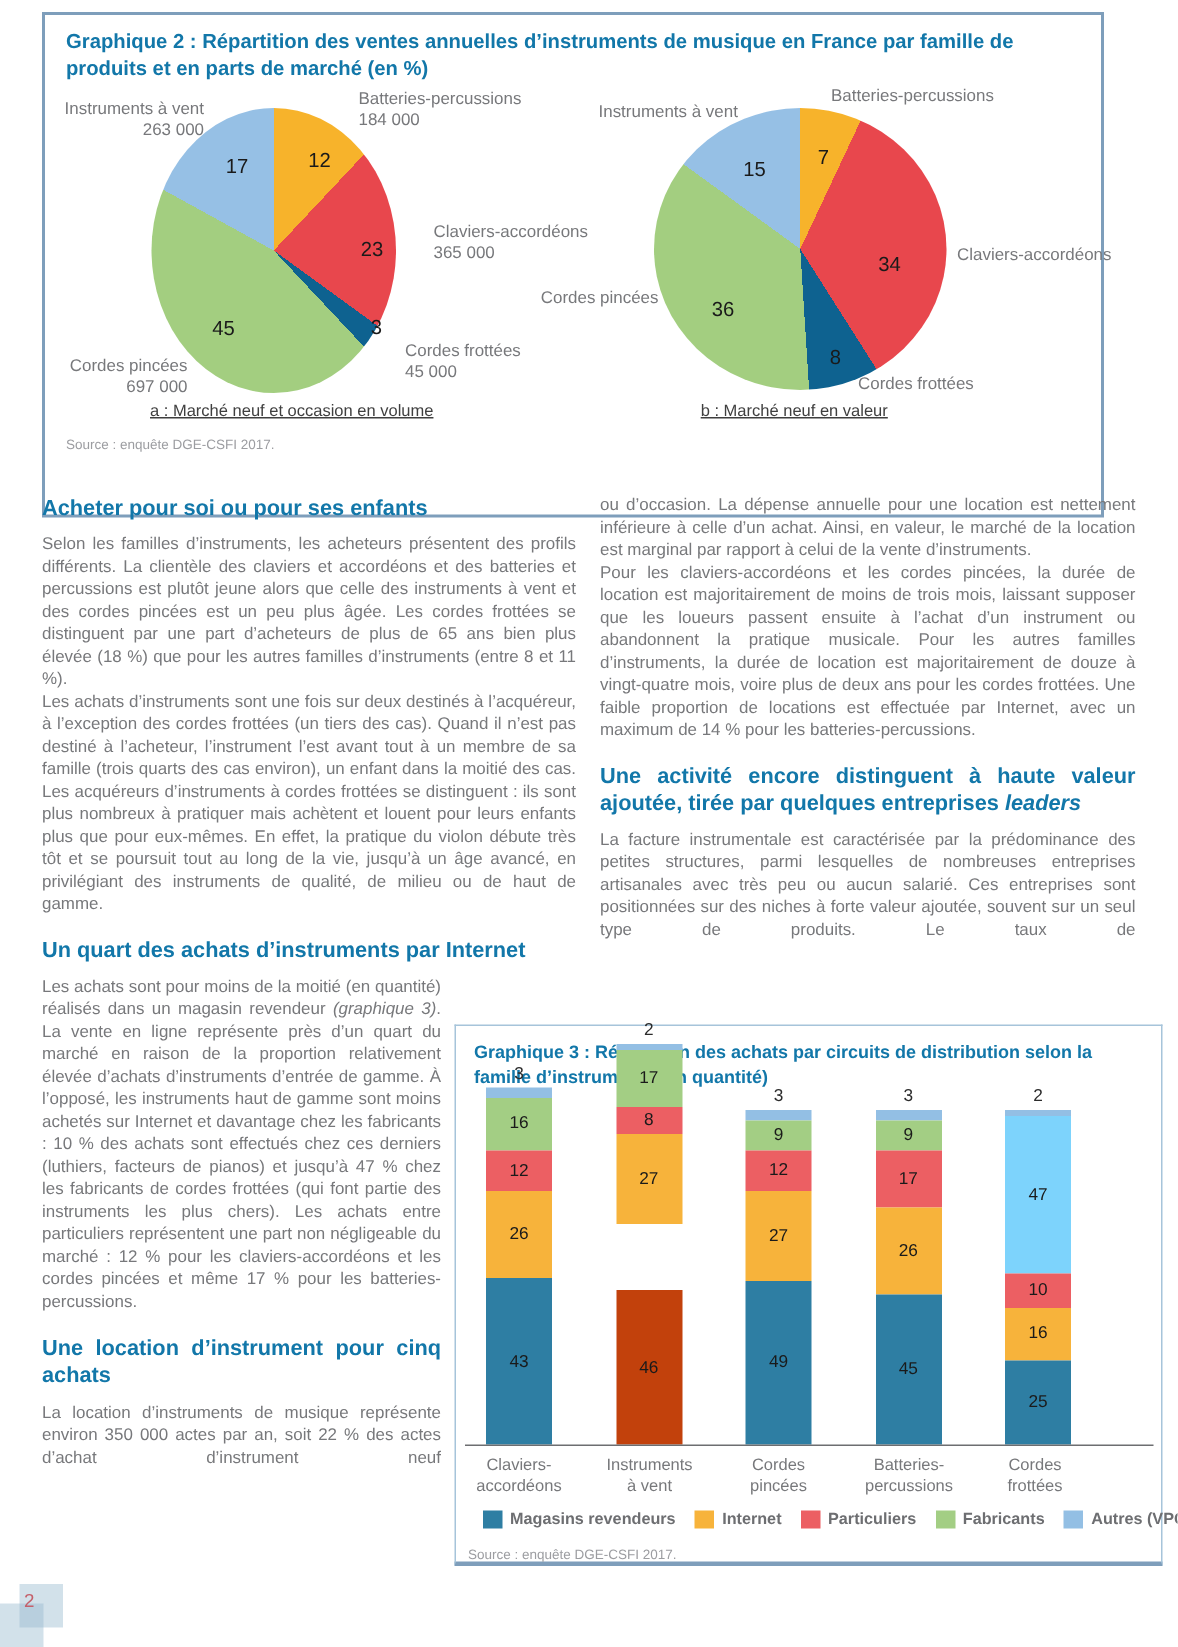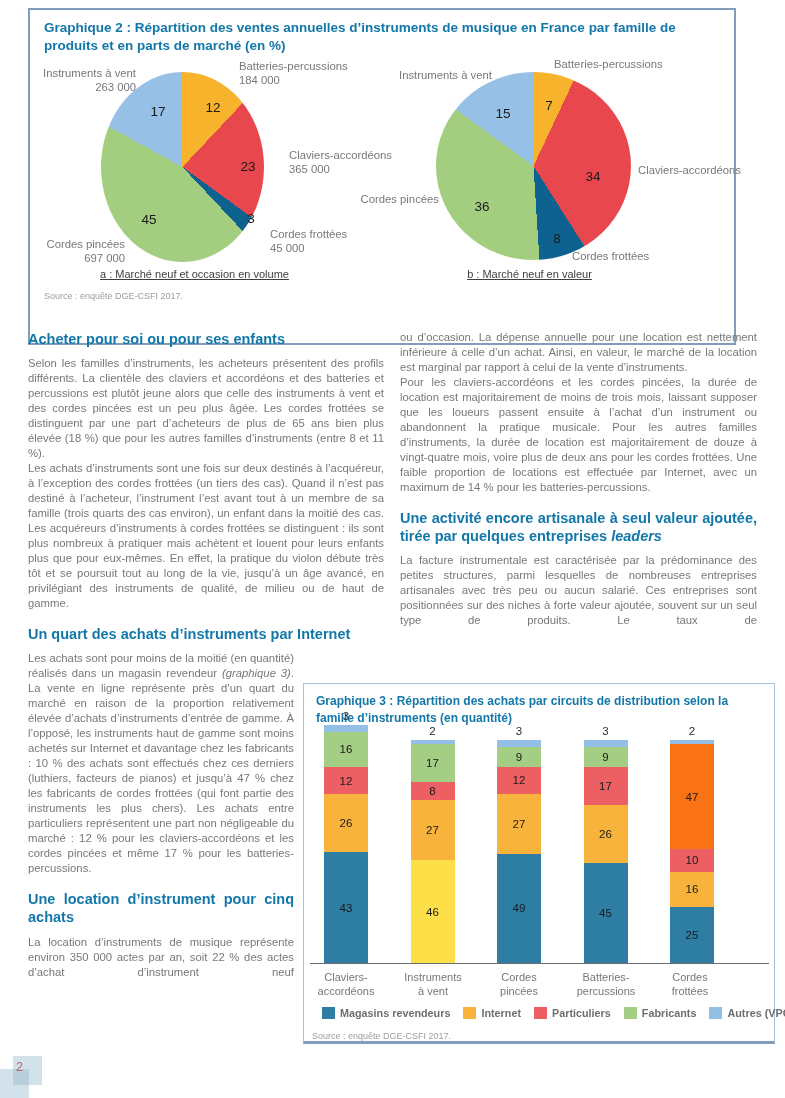--- a/index.html
+++ b/index.html
@@ -130,21 +130,21 @@
     <div class="narrow">
       <p class="body"><span>Les achats sont pour moins de la moitié (en quantité) réalisés dans un magasin revendeur </span><em>(graphique 3)</em><span>. La vente en ligne représente près d’un quart du marché en raison de la proportion relativement élevée d’achats d’instruments d’entrée de gamme. À l’opposé, les instruments haut de gamme sont moins achetés sur Internet et davantage chez les fabricants : 10 % des achats sont effectués chez ces derniers (luthiers, facteurs de pianos) et jusqu’à 47 % chez les fabricants de cordes frottées (qui font partie des instruments les plus chers). Les achats entre particuliers représentent une part non négligeable du marché : 12 % pour les claviers-accordéons et les cordes pincées et même 17 % pour les batteries-percussions.</span></p>
       <h2 class="mt">Une location d’instrument pour cinq achats</h2>
       <p class="body lastfill">La location d’instruments de musique représente environ 350 000 actes par an, soit 22 % des actes d’achat d’instrument neuf</p>
     </div>
   </div>
 
   <div class="col-right">
     <p class="body">ou d’occasion. La dépense annuelle pour une location est nettement inférieure à celle d’un achat. Ainsi, en valeur, le marché de la location est marginal par rapport à celui de la vente d’instruments.</p>
     <p class="body">Pour les claviers-accordéons et les cordes pincées, la durée de location est majoritairement de moins de trois mois, laissant supposer que les loueurs passent ensuite à l’achat d’un instrument ou abandonnent la pratique musicale. Pour les autres familles d’instruments, la durée de location est majoritairement de douze à vingt-quatre mois, voire plus de deux ans pour les cordes frottées. Une faible proportion de locations est effectuée par Internet, avec un maximum de 14 % pour les batteries-percussions.</p>
-    <h2 class="mt"><span>Une activité encore artisanale à seul valeur ajoutée, tirée par quelques entreprises </span><em>leaders</em></h2>
+    <h2 class="mt"><span>Une activité encore distinguent à haute valeur ajoutée, tirée par quelques entreprises </span><em>leaders</em></h2>
     <p class="body lastfill">La facture instrumentale est caractérisée par la prédominance des petites structures, parmi lesquelles de nombreuses entreprises artisanales avec très peu ou aucun salarié. Ces entreprises sont positionnées sur des niches à forte valeur ajoutée, souvent sur un seul type de produits. Le taux de</p>
   </div>
 
   <section class="box3">
     <div class="box3-title">Graphique 3 : Répartition des achats par circuits de distribution selon la famille d’instruments (en quantité)</div>
     <div class="chart3">
       <div class="bars-area">
           <div class="bar-col" style="left: 20px;">
             <div class="bar-top">3</div>
             <div class="seg" style="height: 6.69px; background: rgb(147, 191, 228);"></div>
@@ -152,42 +152,42 @@
             <div class="seg" style="height: 26.76px; background: rgb(236, 95, 99);">12</div>
             <div class="seg" style="height: 57.98px; background: rgb(247, 179, 59);">26</div>
             <div class="seg" style="height: 111px; background: rgb(46, 126, 163);">43</div>
           </div>
           <div class="bar-col" style="left: 106.5px;">
             <div class="bar-top">2</div>
             <div class="seg" style="height: 4.46px; background: rgb(147, 191, 228);"></div>
             <div class="seg" style="height: 37.91px; background: rgb(163, 206, 132);">17</div>
             <div class="seg" style="height: 17.84px; background: rgb(236, 95, 99);">8</div>
             <div class="seg" style="height: 60.21px; background: rgb(247, 179, 59);">27</div>
-            <div class="seg" style="height: 102.58px; background: #fde047;">46</div>
+            <div class="seg" style="height: 102.58px; background: #c2410c; margin-top: 44px;">46</div>
           </div>
           <div class="bar-col" style="left: 193px;">
             <div class="bar-top">3</div>
             <div class="seg" style="height: 6.69px; background: rgb(147, 191, 228);"></div>
             <div class="seg" style="height: 20.07px; background: rgb(163, 206, 132);">9</div>
             <div class="seg" style="height: 26.76px; background: rgb(236, 95, 99);">12</div>
             <div class="seg" style="height: 60.21px; background: rgb(247, 179, 59);">27</div>
             <div class="seg" style="height: 109.27px; background: rgb(46, 126, 163);">49</div>
           </div>
           <div class="bar-col" style="left: 279.5px;">
             <div class="bar-top">3</div>
             <div class="seg" style="height: 6.69px; background: rgb(147, 191, 228);"></div>
             <div class="seg" style="height: 20.07px; background: rgb(163, 206, 132);">9</div>
             <div class="seg" style="height: 37.91px; background: rgb(236, 95, 99);">17</div>
             <div class="seg" style="height: 57.98px; background: rgb(247, 179, 59);">26</div>
             <div class="seg" style="height: 100.35px; background: rgb(46, 126, 163);">45</div>
           </div>
           <div class="bar-col" style="left: 366px;">
             <div class="bar-top">2</div>
             <div class="seg" style="height: 4.46px; background: rgb(147, 191, 228);"></div>
-            <div class="seg" style="height: 104.81px; background: #f97316;">47</div>
+            <div class="seg" style="height: 104.81px; background: #7dd3fc;">47</div>
             <div class="seg" style="height: 22.3px; background: rgb(236, 95, 99);">10</div>
             <div class="seg" style="height: 35.68px; background: rgb(247, 179, 59);">16</div>
             <div class="seg" style="height: 55.75px; background: rgb(46, 126, 163);">25</div>
           </div>
         </div>
       <div class="axis3"></div>
       <div class="cat cat0">
         <div>Claviers-</div>
         <div>accordéons</div>
       </div>

